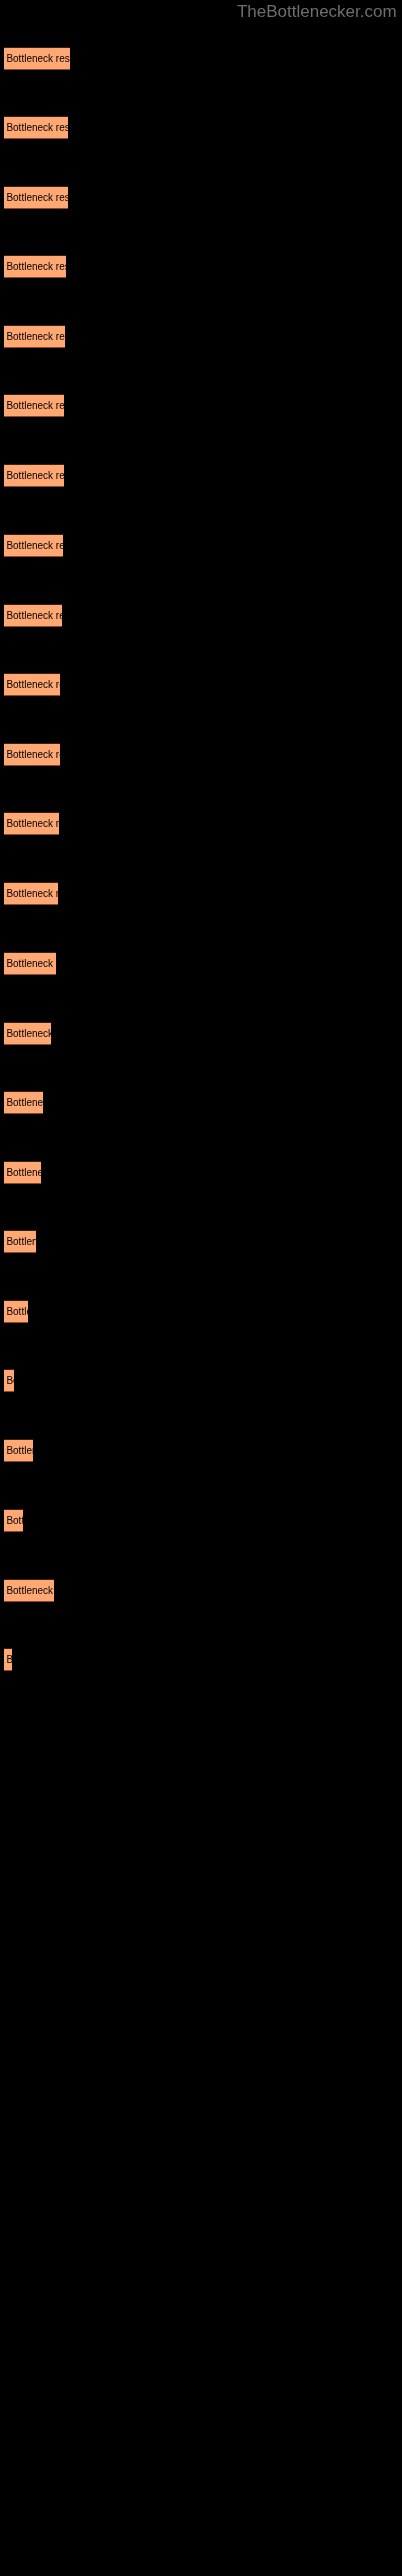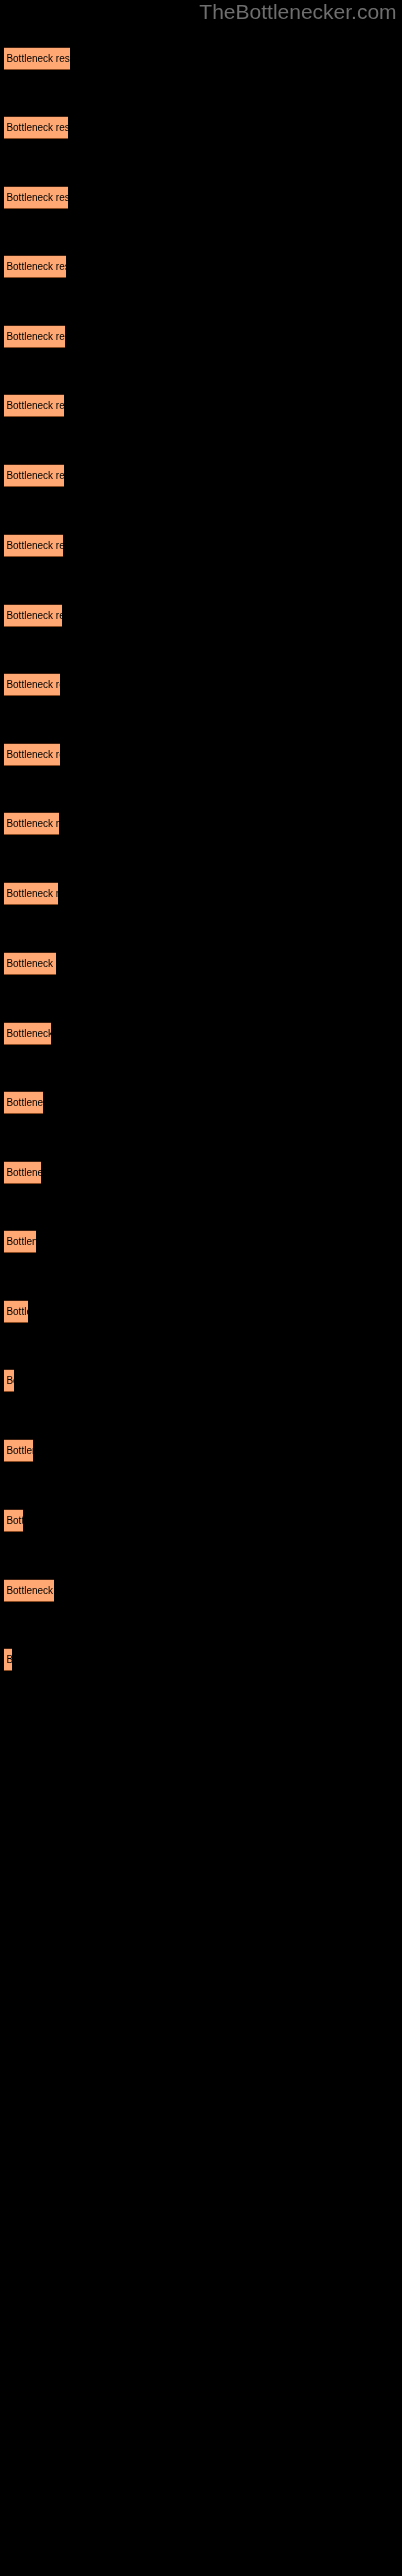--- a/index.html
+++ b/index.html
@@ -24,21 +24,21 @@
     width: 403px;
     height: 2576px;
     background: #000000;
   }
 
   
   #watermark {
     position: absolute;
     right: 6.4px;
     top: 0.8px;
-    font-size: 21px;
+    font-size: 17px;
     line-height: 21px;
     color: #6e6e6e;
     letter-spacing: 0px;
     white-space: nowrap;
     font-family: "Liberation Sans", sans-serif;
     font-weight: normal;
   }
 
   
   #chart {

